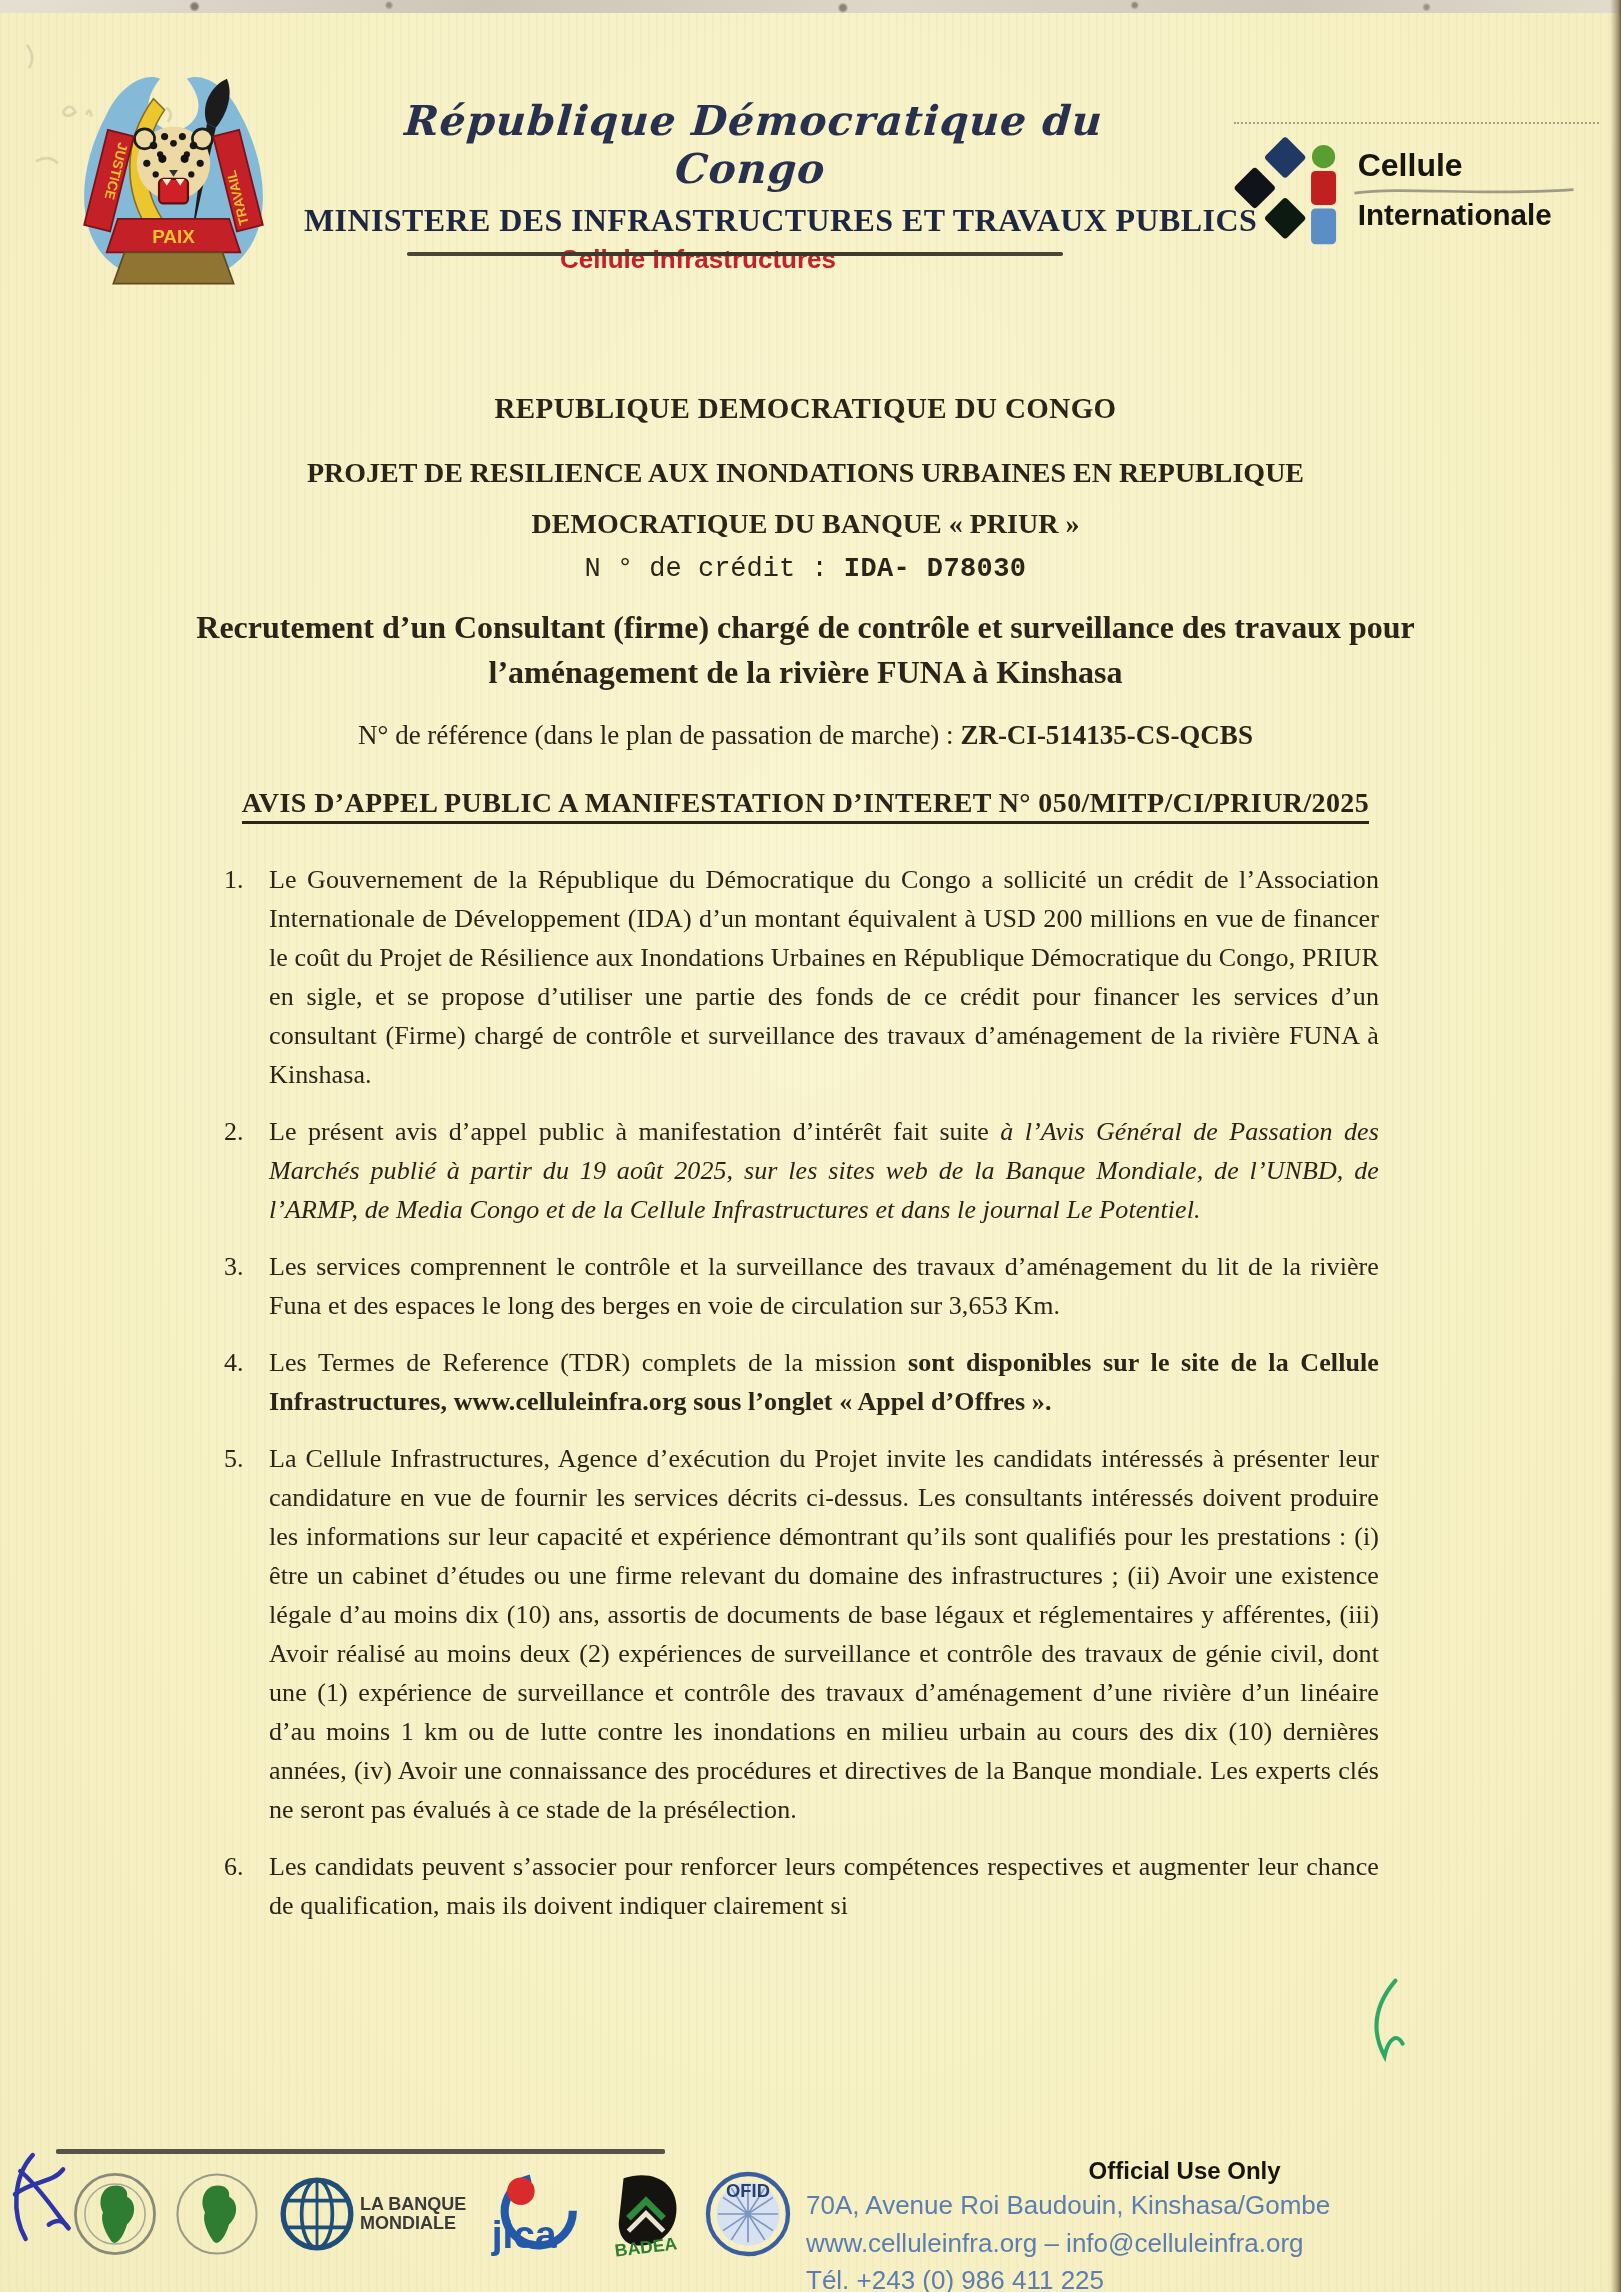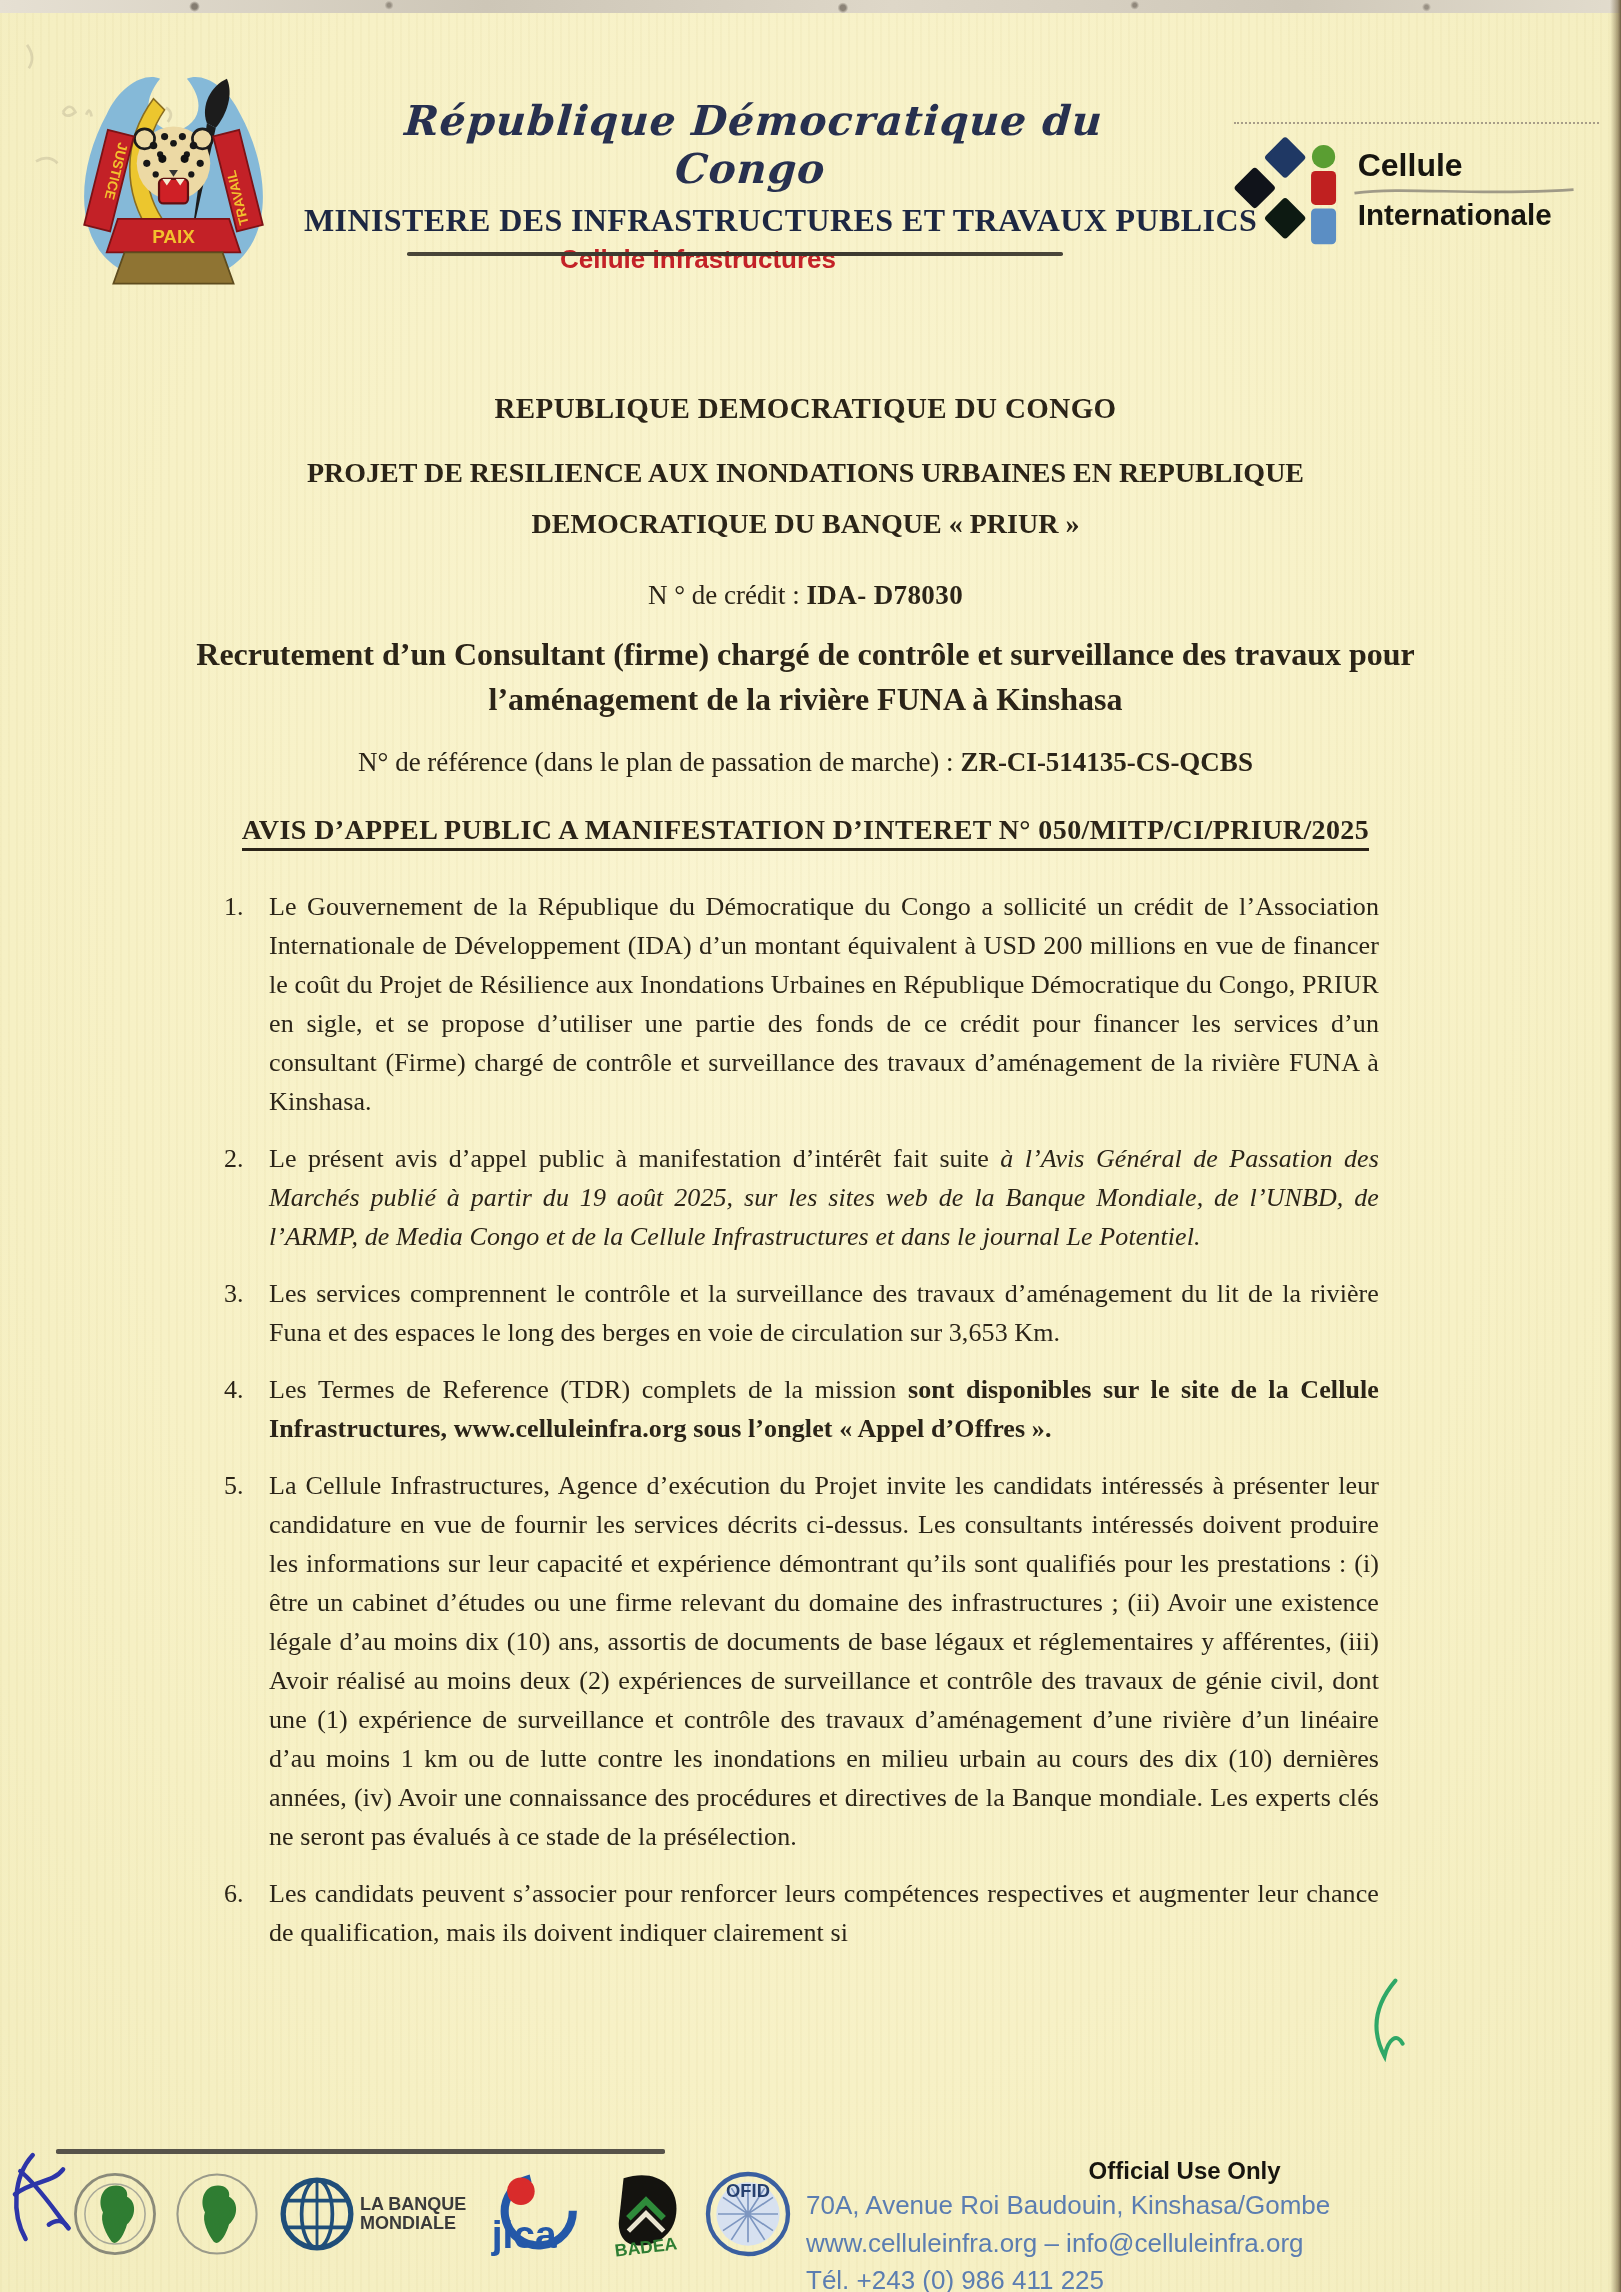--- a/index.html
+++ b/index.html
@@ -61,21 +61,21 @@
   }
   .logo-text .l1 { font-size:32px; }
   .logo-text .l2 { font-size:29.6px; }
   .logo-text svg.wave { display:block; margin:3.6px 0 1.8px -5.4px; }
 
   
   .content { position:absolute; left:134px; top:392px; width:1343px; }
   .t-center { text-align:center; }
   .country { font-size:29px; font-weight:bold; letter-spacing:0.4px; }
   .project { font-size:28px; font-weight:bold; line-height:51px; margin-top:21.5px; }
-  .credit { font-size:27px; margin-top:31px; }
+  .credit { font-size:27px; margin-top:5px;font-family:Liberation Mono, monospace; }
   .credit b { letter-spacing:0.4px; }
   .recruit { font-size:32px; font-weight:bold; line-height:45px; margin-top:21.5px; }
   .reference { font-size:27px; margin-top:25px; }
   .notice { font-size:28px; font-weight:bold; margin-top:36px; letter-spacing:0.4px; }
   .notice span { border-bottom:3.6px solid #2b2418; padding-bottom:2.7px; }
 
   ul.items { list-style:none; margin:41px 0 0 90px; width:1155px; }
   ul.items li { display:flex; margin-bottom:18px; }
   ul.items .num { flex:0 0 45px; font-size:26px; line-height:39px; }
   ul.items .itext {

